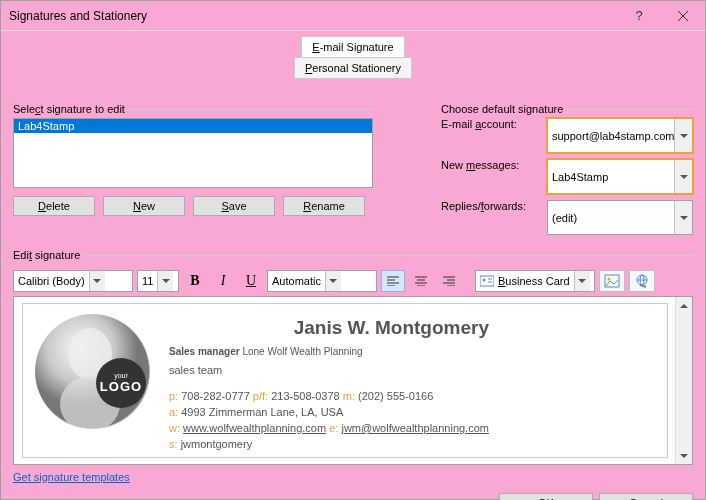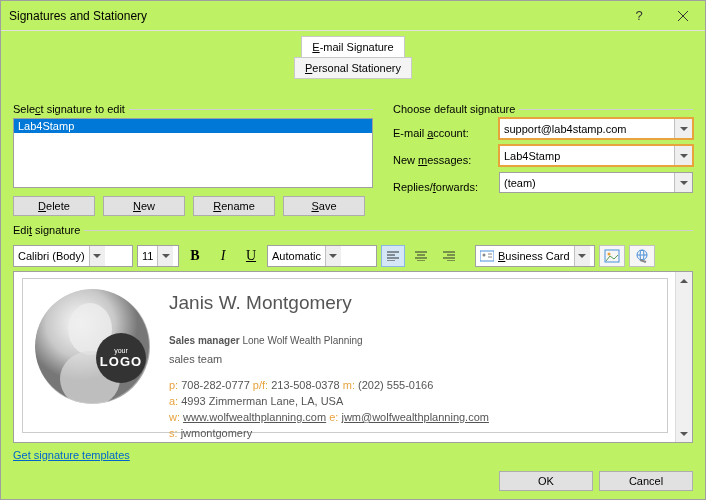--- a/index.html
+++ b/index.html
@@ -10,21 +10,21 @@
     color: #000;
     background: #fff;
   }
   .dialog {
     width: 706px;
     height: 500px;
     border: 1px solid #a0a0a0;
     position: relative;
     display: flex;
     flex-direction: column;
-    background: #bef264;
+    background: #f9a8d4;
   }
   .titlebar {
     height: 30px;
     display: flex;
     align-items: center;
     padding: 0 0 0 8px;
     border-bottom: 1px solid #e0e0e0;
   }
   .titlebar .title { font-size: 12px; flex: 1; }
   .tb-btn {
@@ -92,31 +92,32 @@
     border: 1px solid #adadad;
     background: #e1e1e1;
     padding: 3px 0;
     width: 82px;
     text-align: center;
     font-size: 11px;
   }
   .defaults {
     flex:1;
     padding-left: 0;
+    margin-left: 48px;
   }
   .field {
     display: flex;
-    align-items: flex-end;
+    align-items: flex-start;
     margin-bottom: 6px;
     gap: 6px;
   }
   .flabel { width: 100px; text-align: left; font-size:11px; }
   .dd {
     flex: 1;
-    height: 21px;
+    height: 35px;
     border: 1px solid #a0a0a0;
     display: flex;
     align-items: center;
     padding: 0 4px;
     background: #fff;
     position: relative;
   }
   .dd.hl { outline: 2px solid #e8a33d; outline-offset: -1px; }
   .dd .arrow {
     position:absolute; right:0; top:0; bottom:0; width:18px;
@@ -191,21 +192,21 @@
     right:9px; top:44px;
     width:50px; height:50px;
     border-radius:50%;
     background:#333;
     color:#fff;
     display:flex; flex-direction:column; align-items:center; justify-content:center;
     font-size:7px;
   }
   .logo-badge .big { font-size:13px; font-weight:bold; letter-spacing:1px; }
   .sig-text { display:flex; flex-direction:column; font-family: Verdana, sans-serif; color:#555; font-size:11px; line-height:1.45;}
-  .sig-text .name { font-size:19px; font-weight:400; color:#555; font-family: Verdana, sans-serif; margin-bottom:17px;}
+  .sig-text .name { font-size:19px; font-weight:700; color:#555; font-family: Verdana, sans-serif; margin-bottom:3px;text-align:right;}
   .sig-text .role { font-size:10px; }
   .sig-text .role b { font-weight:bold; }
   .sig-text .team { margin:4px 0 10px 0; }
   .kv { color:#555; }
   .kv .k { color:#e8a33d; }
   .kv a { color:#555; text-decoration:underline; }
   .footer {
     display:flex;
     justify-content:flex-end;
     gap:6px;
@@ -255,22 +256,22 @@
           <div class="legend-line">
             <span>Sele<span class="u">c</span>t signature to edit</span>
             <div class="line"></div>
           </div>
           <div class="siglist">
             <div class="siglist-item">Lab4Stamp</div>
           </div>
           <div class="btnrow">
             <div class="btn"><span class="u">D</span>elete</div>
             <div class="btn"><span class="u">N</span>ew</div>
+            <div class="btn"><span class="u">S</span>ave</div>
             <div class="btn"><span class="u">R</span>ename</div>
-            <div class="btn"><span class="u">S</span>ave</div>
           </div>
         </div>
 
         <div class="defaults">
           <div class="legend-line">
             <span>Choose default signature</span>
             <div class="line"></div>
           </div>
           <div class="field">
             <div class="flabel">E-mail <span class="u">a</span>ccount:</div>
@@ -286,21 +287,21 @@
             <div class="dd hl">
               <span>Lab4Stamp</span>
               <div class="arrow">
                   <div class="caret-down"></div>
                 </div>
             </div>
           </div>
           <div class="field">
             <div class="flabel">Replies/<span class="u">f</span>orwards:</div>
             <div class="dd">
-              <span>(team)</span>
+              <span>(edit)</span>
               <div class="arrow">
                   <div class="caret-down"></div>
                 </div>
             </div>
           </div>
         </div>
       </div>
 
       <div class="legend-line" style="margin-top:8px;">
         <span>Edi<span class="u">t</span> signature</span>

